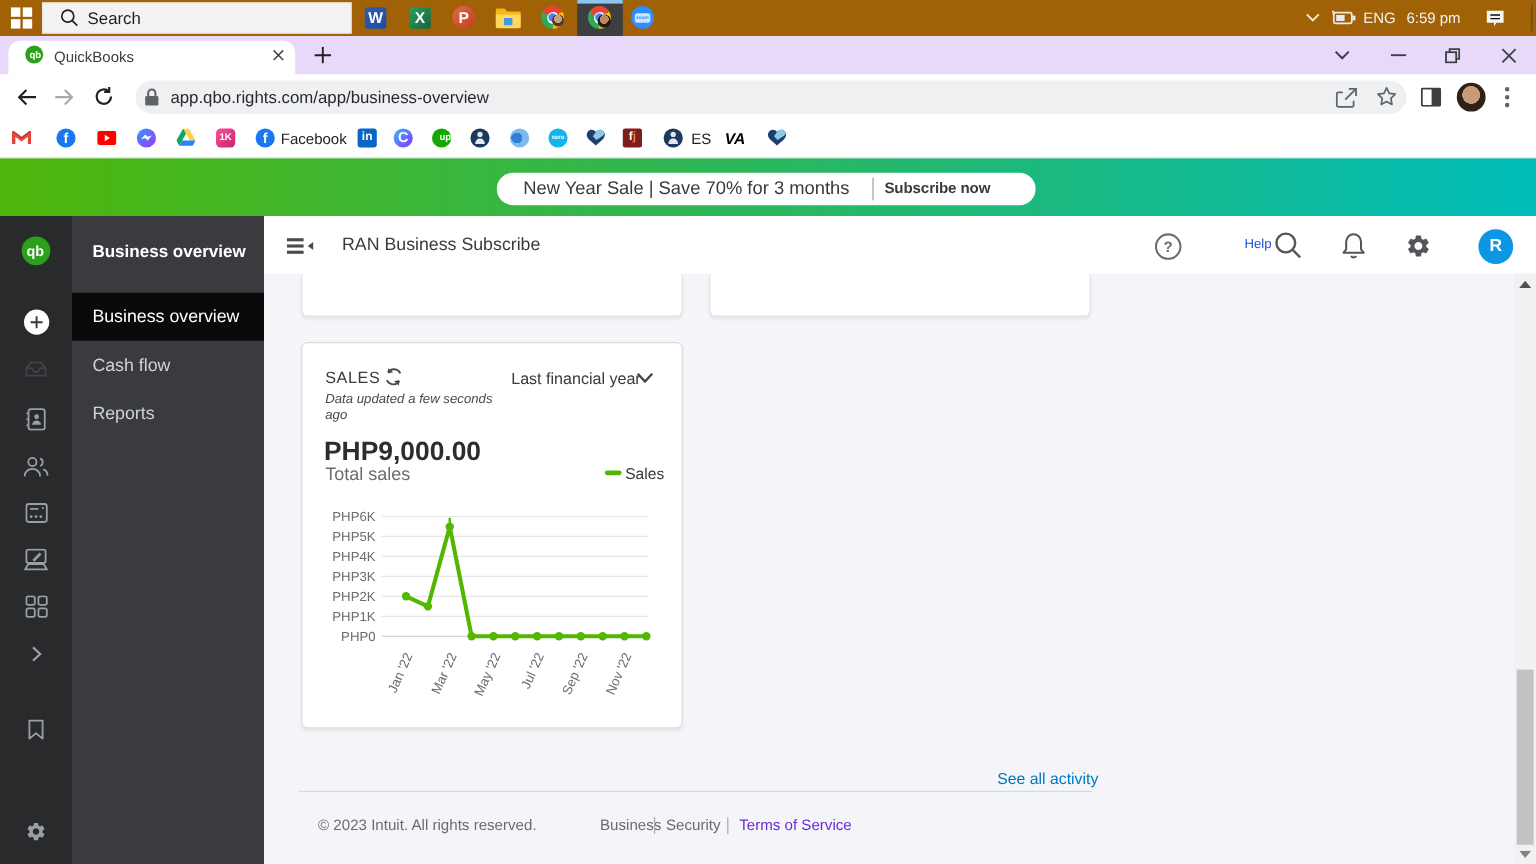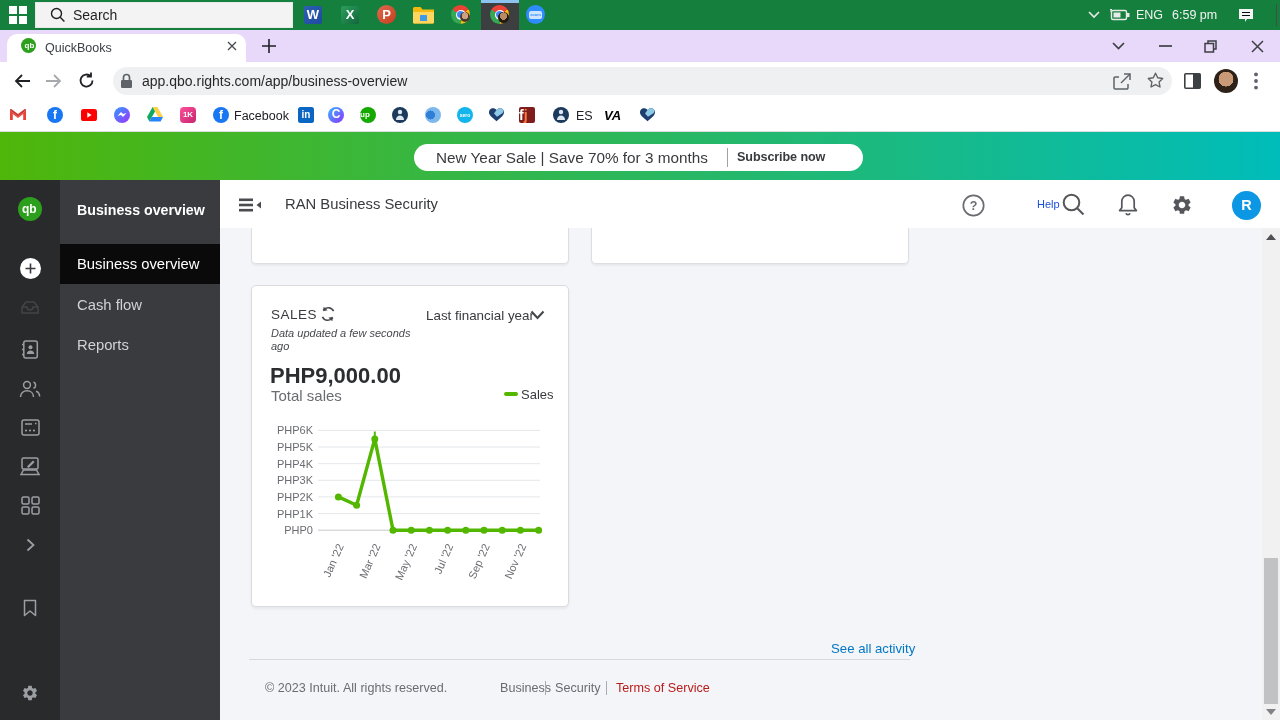--- a/index.html
+++ b/index.html
@@ -4,21 +4,21 @@
 <style>
   html,body{margin:0;padding:0;}
   body{width:1280px;height:720px;overflow:hidden;position:relative;font-family:"Liberation Sans",sans-serif;background:#fff;}
   .ab{position:absolute;}
   svg{display:block;}
   .ic{position:absolute;}
 </style>
 </head>
 <body>
 
-<div class="ab" style="left:0;top:0;width:1280px;height:30px;background:#15803d;">
+<div class="ab" style="left:0;top:0;width:1280px;height:30px;background:#a16207;">
 
   <svg class="ic" style="left:9px;top:6px" width="18" height="18">
     <rect x="0" y="0" width="8" height="8" fill="#fff"></rect>
     <rect x="10" y="0" width="8" height="8" fill="#fff"></rect>
     <rect x="0" y="10" width="8" height="8" fill="#fff"></rect>
     <rect x="10" y="10" width="8" height="8" fill="#fff"></rect>
   </svg>
 
   <div class="ab" style="left:35px;top:2px;width:258px;height:26px;background:#f3f3f3;border:1px solid #e8e8e8;box-sizing:border-box;"></div>
   <svg class="ic" style="left:50px;top:7px" width="16" height="16" viewBox="0 0 16 16">
@@ -159,33 +159,33 @@
 <svg class="ic" style="left:147px;top:107px" width="16" height="15" viewBox="0 0 16 15">
   <polygon points="5.6,0 10.4,0 16,10 11.2,10" fill="#ffcf48"></polygon>
   <polygon points="5.6,0 0,10 2.4,14.5 8,4.4" fill="#11a861"></polygon>
   <polygon points="2.4,14.5 13.6,14.5 16,10 4.8,10" fill="#2684fc"></polygon>
 </svg>
 <div class="ab" style="left:180px;top:107px;width:16px;height:16px;border-radius:4px;background:linear-gradient(135deg,#ff4e9b,#c5266d);color:#fff;font-size:8px;font-weight:bold;text-align:center;line-height:16px;">1K</div>
 <div class="ab" style="left:213px;top:107px;width:16px;height:16px;border-radius:50%;background:#1877f2;color:#fff;font-size:12px;font-weight:bold;text-align:center;line-height:16px;">f</div>
 <div class="ab" style="left:234px;top:100px;height:32px;line-height:32px;font-size:12.5px;color:#202124;">Facebook</div>
 <div class="ab" style="left:298px;top:107px;width:16px;height:16px;border-radius:2.5px;background:#0a66c2;color:#fff;font-size:10px;font-weight:bold;text-align:center;line-height:16px;">in</div>
 <div class="ab" style="left:328px;top:107px;width:16px;height:16px;border-radius:50%;background:linear-gradient(135deg,#38b6ff,#8d33ff);color:#fff;font-size:12px;font-weight:bold;text-align:center;line-height:15px;">C</div>
-<div class="ab" style="left:360px;top:107px;width:16px;height:16px;border-radius:50%;background:#14a800;color:#fff;font-size:8px;font-weight:bold;text-align:left;line-height:16px;">up</div>
+<div class="ab" style="left:360px;top:107px;width:16px;height:16px;border-radius:50%;background:#14a800;color:#fff;font-size:8px;font-weight:bold;text-align:right;line-height:16px;">up</div>
 <div class="ab" style="left:392px;top:107px;width:16px;height:16px;border-radius:50%;background:#1b3a5c;"></div>
 <svg class="ic" style="left:395px;top:109px" width="10" height="12" viewBox="0 0 10 12">
     <circle cx="5" cy="3" r="2.2" fill="#dfe8f0"></circle>
     <path d="M1 11c0-2.8 1.8-4.5 4-4.5S9 8.2 9 11z" fill="#dfe8f0"></path>
   </svg>
 <div class="ab" style="left:425px;top:107px;width:16px;height:16px;border-radius:50%;background:radial-gradient(circle at 35% 50%,#2f7fd6 0 34%,#7db8ed 35% 100%);"></div>
 <div class="ab" style="left:457px;top:107px;width:16px;height:16px;border-radius:50%;background:#13b5ea;color:#fff;font-size:5px;text-align:center;line-height:16px;font-weight:bold;">xero</div>
 <svg class="ic" style="left:488px;top:107px" width="17" height="15" viewBox="0 0 17 15">
   <path d="M8.5 3C7 0.8 3.6 0.6 2 2.6c-1.7 2-1.2 4.8.8 6.6l5.7 5 5.7-5c2-1.8 2.5-4.6.8-6.6C13.4.6 10 .8 8.5 3z" fill="#1d3e6e"></path>
   <path d="M14.9 2.6c-1.6-2-5-1.8-6.4.4L6 6.5l3 3.2 5.4-3.5c1.3-1.2 1.5-2.4.5-3.6z" fill="#8ecae6"></path>
 </svg>
-<div class="ab" style="left:519px;top:107px;width:16px;height:16px;border-radius:2px;background:#7f1d1d;color:#fff;font-size:14px;font-weight:bold;line-height:16px;">f<span style="color:#ff7a3c">j</span></div>
+<div class="ab" style="left:519px;top:107px;width:16px;height:16px;border-radius:2px;background:#7f1d1d;color:#fff;font-size:10px;font-weight:bold;text-align:center;line-height:16px;">f<span style="color:#ff7a3c">j</span></div>
 <div class="ab" style="left:553px;top:107px;width:16px;height:16px;border-radius:50%;background:#1b3a5c;"></div>
 <svg class="ic" style="left:556px;top:109px" width="10" height="12" viewBox="0 0 10 12">
     <circle cx="5" cy="3" r="2.2" fill="#dfe8f0"></circle>
     <path d="M1 11c0-2.8 1.8-4.5 4-4.5S9 8.2 9 11z" fill="#dfe8f0"></path>
   </svg>
 <div class="ab" style="left:576px;top:100px;height:32px;line-height:32px;font-size:12.5px;color:#202124;">ES</div>
 <div class="ab" style="left:604px;top:100px;height:32px;line-height:32px;font-size:13px;color:#000000;font-weight:bold;font-style:italic;">VA</div>
 <svg class="ic" style="left:639px;top:107px" width="17" height="15" viewBox="0 0 17 15">
   <path d="M8.5 3C7 0.8 3.6 0.6 2 2.6c-1.7 2-1.2 4.8.8 6.6l5.7 5 5.7-5c2-1.8 2.5-4.6.8-6.6C13.4.6 10 .8 8.5 3z" fill="#1d3e6e"></path>
   <path d="M14.9 2.6c-1.6-2-5-1.8-6.4.4L6 6.5l3 3.2 5.4-3.5c1.3-1.2 1.5-2.4.5-3.6z" fill="#8ecae6"></path>
@@ -263,21 +263,21 @@
   <path fill="#9b9ea3" fill-rule="evenodd" d="M19.14 12.94c.04-.3.06-.61.06-.94 0-.32-.02-.64-.07-.94l2.03-1.58a.49.49 0 0 0 .12-.61l-1.92-3.32a.488.488 0 0 0-.59-.22l-2.39.96c-.5-.38-1.03-.7-1.62-.94l-.36-2.54a.484.484 0 0 0-.48-.41h-3.84c-.24 0-.43.17-.47.41l-.36 2.54c-.59.24-1.13.57-1.62.94l-2.39-.96c-.22-.08-.47 0-.59.22L2.74 8.87c-.12.21-.08.47.12.61l2.03 1.58c-.05.3-.09.63-.09.94s.02.64.07.94l-2.03 1.58a.49.49 0 0 0-.12.61l1.92 3.32c.12.22.37.29.59.22l2.39-.96c.5.38 1.03.7 1.62.94l.36 2.54c.05.24.24.41.48.41h3.84c.24 0 .44-.17.47-.41l.36-2.54c.59-.24 1.13-.56 1.62-.94l2.39.96c.22.08.47 0 .59-.22l1.92-3.32c.12-.22.07-.47-.12-.61l-2.01-1.58zM12 15.6c-1.98 0-3.6-1.62-3.6-3.6s1.62-3.6 3.6-3.6 3.6 1.62 3.6 3.6-1.62 3.6-3.6 3.6z"></path>
 </svg>
 
 <div class="ab" style="left:220px;top:180px;width:1060px;height:48px;background:#fff;"></div>
 <svg class="ic" style="left:239px;top:198px" width="23" height="14" viewBox="0 0 23 14">
   <rect x="0" y="0.5" width="14" height="2.6" fill="#4a4b4f"></rect>
   <rect x="0" y="5.7" width="14" height="2.6" fill="#4a4b4f"></rect>
   <rect x="0" y="10.9" width="14" height="2.6" fill="#4a4b4f"></rect>
   <polygon points="22,3.6 17.5,7 22,10.4" fill="#4a4b4f"></polygon>
 </svg>
-<div class="ab" style="left:285px;top:180px;height:48px;line-height:48px;font-size:14.8px;font-weight:500;color:#393a3d;">RAN Business Security</div>
+<div class="ab" style="left:285px;top:180px;height:48px;line-height:48px;font-size:14.8px;font-weight:500;color:#393a3d;">RAN Business Subscribe</div>
 
 <svg class="ic" style="left:962px;top:194px" width="23" height="23" viewBox="0 0 23 23">
   <circle cx="11.5" cy="11.5" r="10.2" fill="none" stroke="#6b6c72" stroke-width="1.7"></circle>
   <text x="11.5" y="16" text-anchor="middle" font-size="12.5" font-weight="bold" fill="#6b6c72" font-family="Liberation Sans,sans-serif">?</text>
 </svg>
 <div class="ab" style="left:995px;top:180px;height:48px;line-height:48px;font-size:11px;color:#1d4ed8;margin-left:42px;">Help</div>
 
 <svg class="ic" style="left:1062px;top:193px" width="23" height="23" viewBox="0 0 23 23">
   <circle cx="9.5" cy="9.5" r="7.8" fill="none" stroke="#55565a" stroke-width="2"></circle>
   <line x1="15.2" y1="15.2" x2="21.5" y2="21.5" stroke="#55565a" stroke-width="2"></line>
@@ -363,21 +363,21 @@
   </g>
 </svg>
 
 <div class="ab" style="left:831px;top:641px;font-size:13.2px;color:#0077c5;">See all activity</div>
 <div class="ab" style="left:249px;top:659px;width:661px;height:1px;background:#d6d9dd;"></div>
 <div class="ab" style="left:265px;top:681px;font-size:12.6px;color:#6b6c72;">© 2023 Intuit. All rights reserved.</div>
 <div class="ab" style="left:500px;top:681px;font-size:12.6px;color:#6b6c72;">Business</div>
 <div class="ab" style="left:545px;top:681px;width:1px;height:14px;background:#a8abb0;"></div>
 <div class="ab" style="left:555px;top:681px;font-size:12.6px;color:#6b6c72;text-align:center;">Security</div>
 <div class="ab" style="left:606px;top:681px;width:1px;height:14px;background:#a8abb0;"></div>
-<div class="ab" style="left:616px;top:681px;font-size:12.6px;color:#b91c1c;text-align:right;">Terms of Service</div>
+<div class="ab" style="left:616px;top:681px;font-size:12.6px;color:#6d28d9;text-align:right;">Terms of Service</div>
 
 <div class="ab" style="left:1262px;top:228px;width:18px;height:492px;background:#f1f1f2;"></div>
 <svg class="ic" style="left:1266px;top:234px" width="10" height="6" viewBox="0 0 10 6">
     <polygon points="5,0 10,6 0,6" fill="#4f5154"></polygon>
   </svg>
 <div class="ab" style="left:1264px;top:558px;width:14px;height:146px;background:#c0c2c4;"></div>
 <svg class="ic" style="left:1266px;top:709px" width="10" height="6" viewBox="0 0 10 6">
     <polygon points="0,0 10,0 5,6" fill="#808285"></polygon>
   </svg>
 

